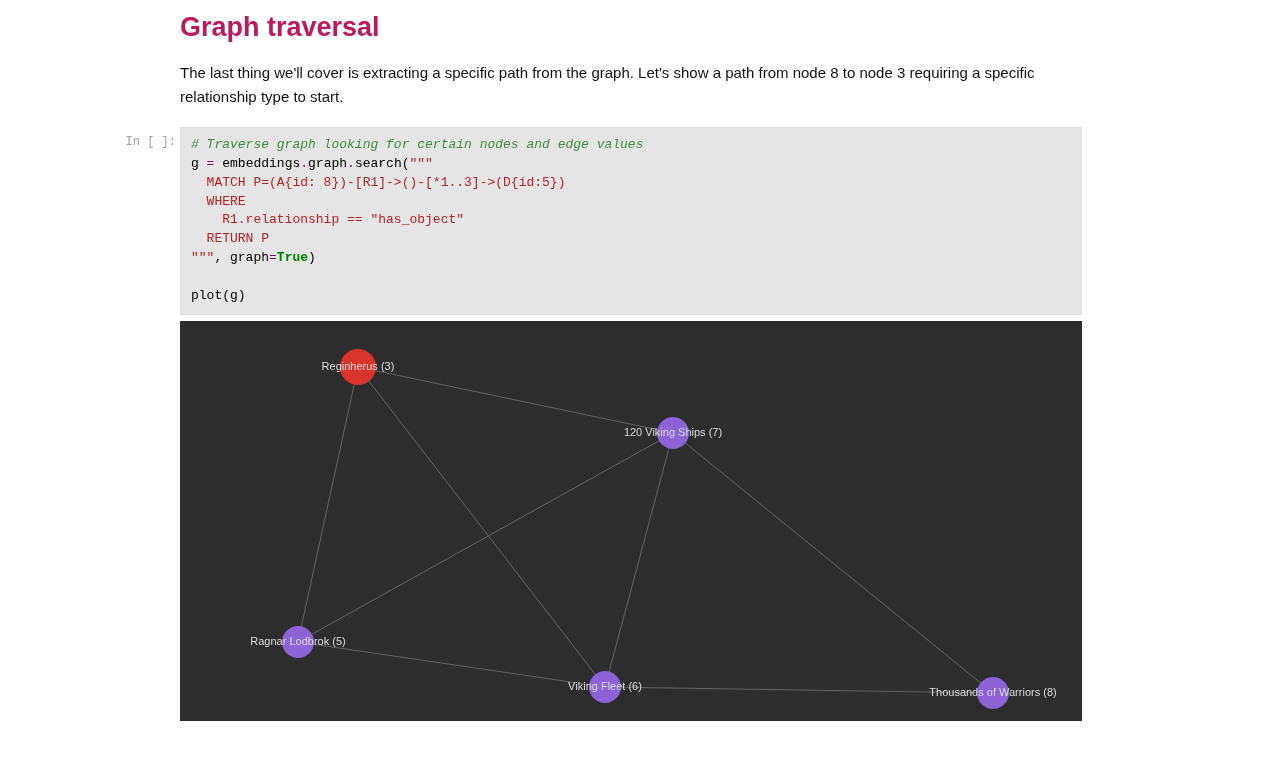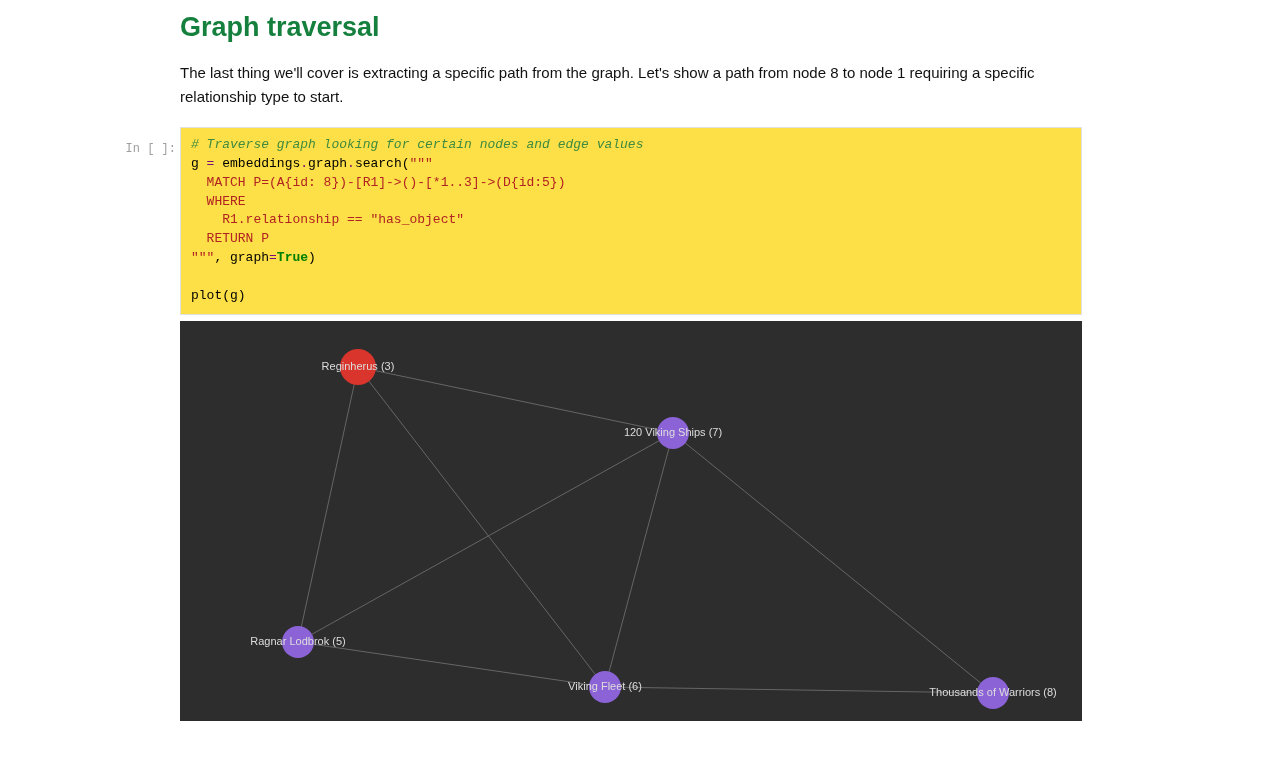--- a/index.html
+++ b/index.html
@@ -19,46 +19,46 @@
     margin-left: 120px;
     margin-right: 120px;
     padding-left: 60px;
     padding-right: 60px;
     position: relative;
   }
   h2.heading {
     font-size: 27px;
     font-weight: 700;
     margin: 12px 0 18px 0;
-    color: #15803d;
+    color: #be185d;
   }
   p.para {
     font-size: 15px;
     line-height: 1.6;
     color: #111;
     margin: 0 0 18px 0;
   }
   .cell-row {
     position: relative;
     margin-top: 10px;
   }
   .cell-prompt {
     position: absolute;
     left: -62px;
-    top: 15px;
+    top: 8px;
     font-family: "SFMono-Regular", Consolas, "Liberation Mono", Menlo, monospace;
     font-size: 12px;
     color: #9e9e9e;
     width: 58px;
     text-align: right;
     user-select: none;
   }
   .code-cell {
     border: 1px solid #e0e0e0;
-    background: #fde047;
+    background: #e5e5e5;
     padding: 8px 10px;
     font-family: "SFMono-Regular", Consolas, "Liberation Mono", Menlo, monospace;
     font-size: 13px;
     line-height: 1.45;
     white-space: pre;
     overflow-x: auto;
     color: #000;
   }
   .c-comment { color: #3e8a3e; font-style: italic; }
   .c-str { color: #b22222; }
@@ -81,21 +81,21 @@
   .edge { stroke: #666; stroke-width: 1; }
 </style>
 </head>
 <body>
 
 <div class="page">
   <div class="notebook">
 
     <h2 class="heading">Graph traversal</h2>
 
-    <p class="para">The last thing we'll cover is extracting a specific path from the graph. Let's show a path from node 8 to node 1 requiring a specific relationship type to start.</p>
+    <p class="para">The last thing we'll cover is extracting a specific path from the graph. Let's show a path from node 8 to node 3 requiring a specific relationship type to start.</p>
 
     <div class="cell-row">
       <div class="cell-prompt">In [ ]:</div>
       <div class="code-cell"><span class="c-comment"># Traverse graph looking for certain nodes and edge values</span>
 <span>g </span><span class="c-op">=</span><span> embeddings</span><span class="c-op">.</span><span>graph</span><span class="c-op">.</span><span>search(</span><span class="c-str">"""</span>
 <span class="c-str">  MATCH P=(A{id: 8})-[R1]-&gt;()-[*1..3]-&gt;(D{id:5})</span>
 <span class="c-str">  WHERE</span>
 <span class="c-str">    R1.relationship == "has_object"</span>
 <span class="c-str">  RETURN P</span>
 <span class="c-str">"""</span><span>, graph</span><span class="c-op">=</span><span class="c-kw">True</span><span>)</span>

